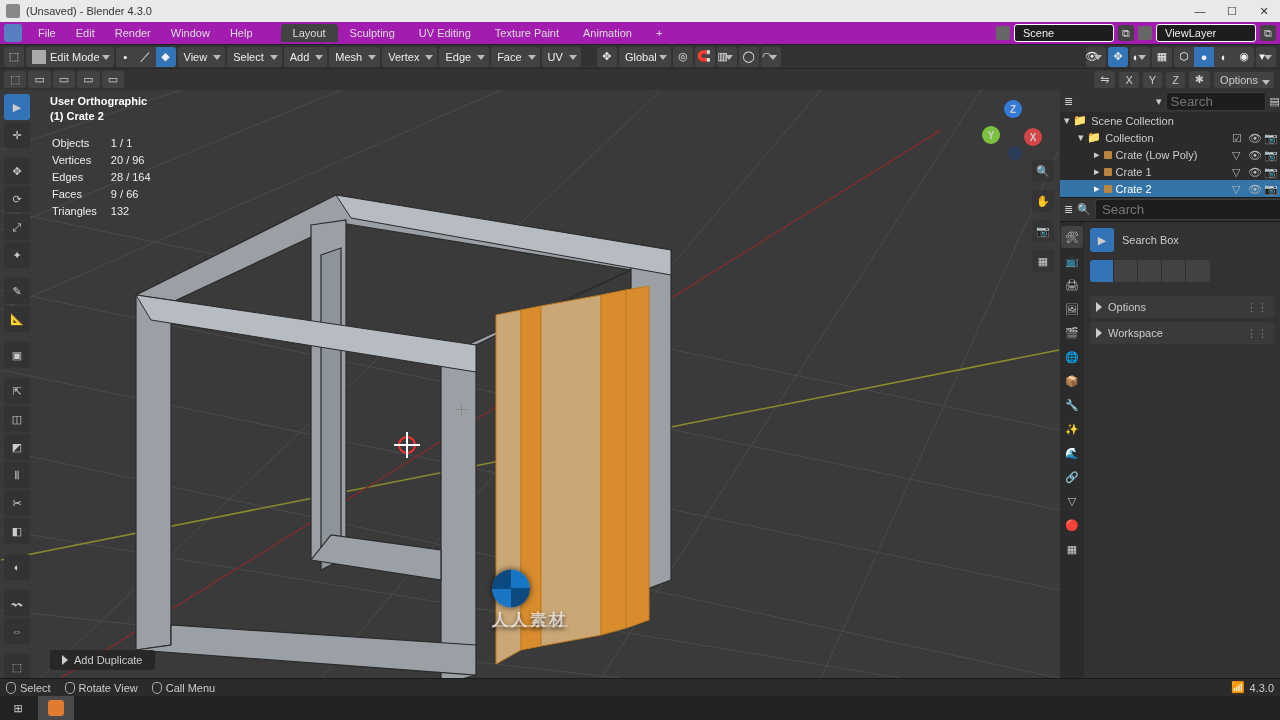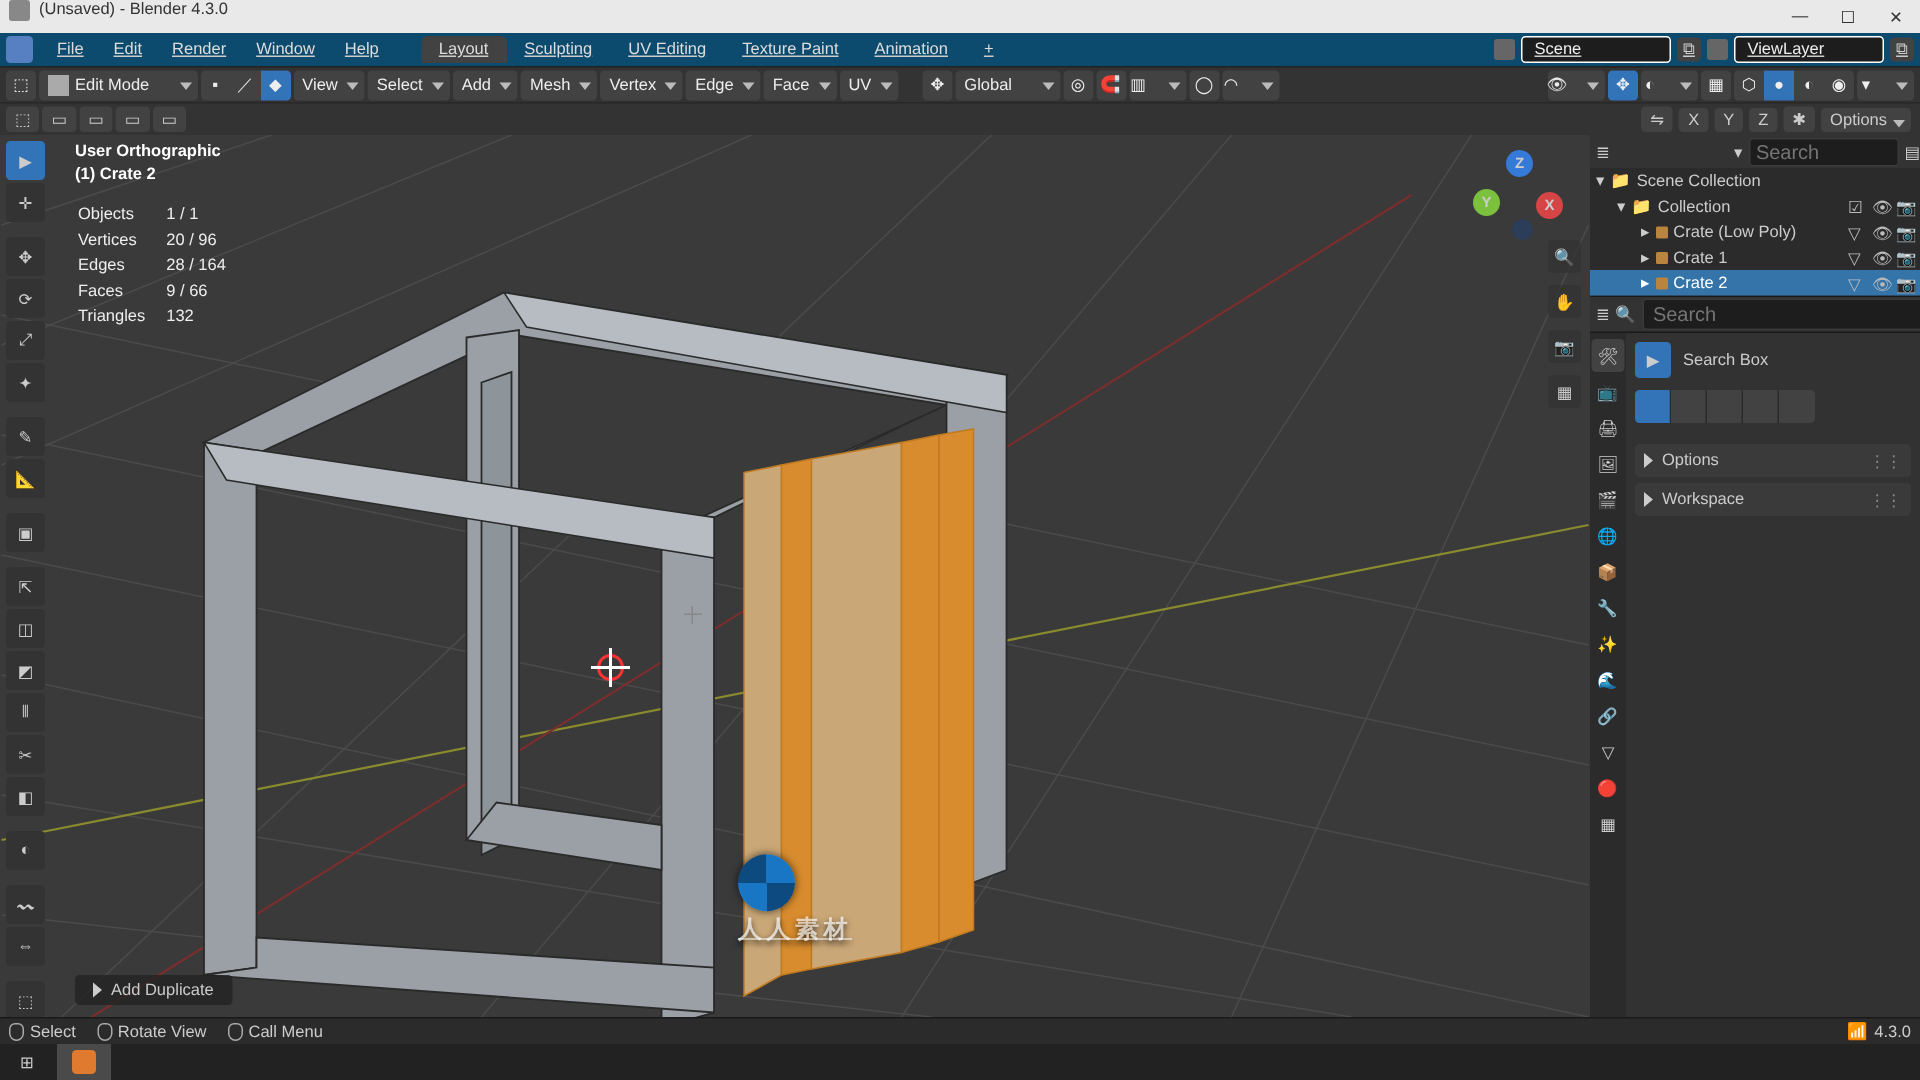--- a/index.html
+++ b/index.html
@@ -1,37 +1,37 @@
 <!DOCTYPE html>
 <html><head>
 <meta charset="utf-8">
 <style>
 * { margin:0; padding:0; box-sizing:border-box; font-family:Arial,Helvetica,sans-serif; user-select:none; }
 body { width:1280px; height:720px; background:#1b1b1b; overflow:hidden; color:#ccc; font-size:11px; position:relative; }
 
 
-.titlebar { height:22px; background:#e9e9e9; display:flex; align-items:flex-start; font-size:11px; color:#333; }
+.titlebar { height:22px; background:#e9e9e9; display:flex; align-items:center; font-size:11px; color:#333; }
 .titlebar .app-icon { width:14px; height:14px; margin:0 6px; background:#888; border-radius:2px; }
 .titlebar .title { flex:1; }
 .titlebar .ctrl { width:32px; height:22px; display:flex; align-items:center; justify-content:center; color:#333; }
 
 
-.menubar { height:22px; background:#0c4a6e; display:flex; align-items:center; padding-left:4px;text-decoration:underline; }
+.menubar { height:22px; background:#a21caf; display:flex; align-items:center; padding-left:4px; }
 .menubar .logo { width:18px; height:18px; background:#5680c2; border-radius:3px; margin-right:6px; }
 .menubar .mitem { padding:3px 10px; color:#ddd; }
 .menubar .sep { width:18px; }
 .menubar .tab { padding:3px 12px; color:#ddd; border-top-left-radius:4px; border-top-right-radius:4px; }
 .menubar .tab.active { background:#424242; }
 .menubar .right { margin-left:auto; display:flex; align-items:center; gap:4px; padding-right:4px; }
 .sceneField, .viewLayerField { background:#1d1d1d; border:1px solid #ffffff; border-radius:3px; padding:2px 8px; min-width:100px; color:#eee; display:inline-block; }
 
 
 .toolbar { height:24px; background:#333; display:flex; align-items:center; padding:0 4px; gap:2px; border-top:1px solid #222; }
 .tb-btn { height:20px; padding:0 6px; background:#424242; border-radius:3px; display:flex; align-items:center; justify-content:center; color:#eee; }
-.tb-drop { padding-right:32px; position:relative; }
+.tb-drop { padding-right:14px; position:relative; }
 .tb-drop:after { content:''; position:absolute; right:4px; top:8px; border-left:4px solid transparent; border-right:4px solid transparent; border-top:5px solid #bbb; }
 .tb-icon { width:20px; }
 .tb-group { display:flex; gap:0; }
 .tb-group .tb-btn { border-radius:0; }
 .tb-group .tb-btn:first-child{ border-radius:3px 0 0 3px;}
 .tb-group .tb-btn:last-child{ border-radius:0 3px 3px 0;}
 .tb-label { padding:0 18px 0 6px; position:relative; }
 .tb-label:after{ content:''; position:absolute; right:4px; top:8px; border-left:4px solid transparent; border-right:4px solid transparent; border-top:5px solid #bbb; }
 .tb-btn.blue{ background:#3373b8;}
 

